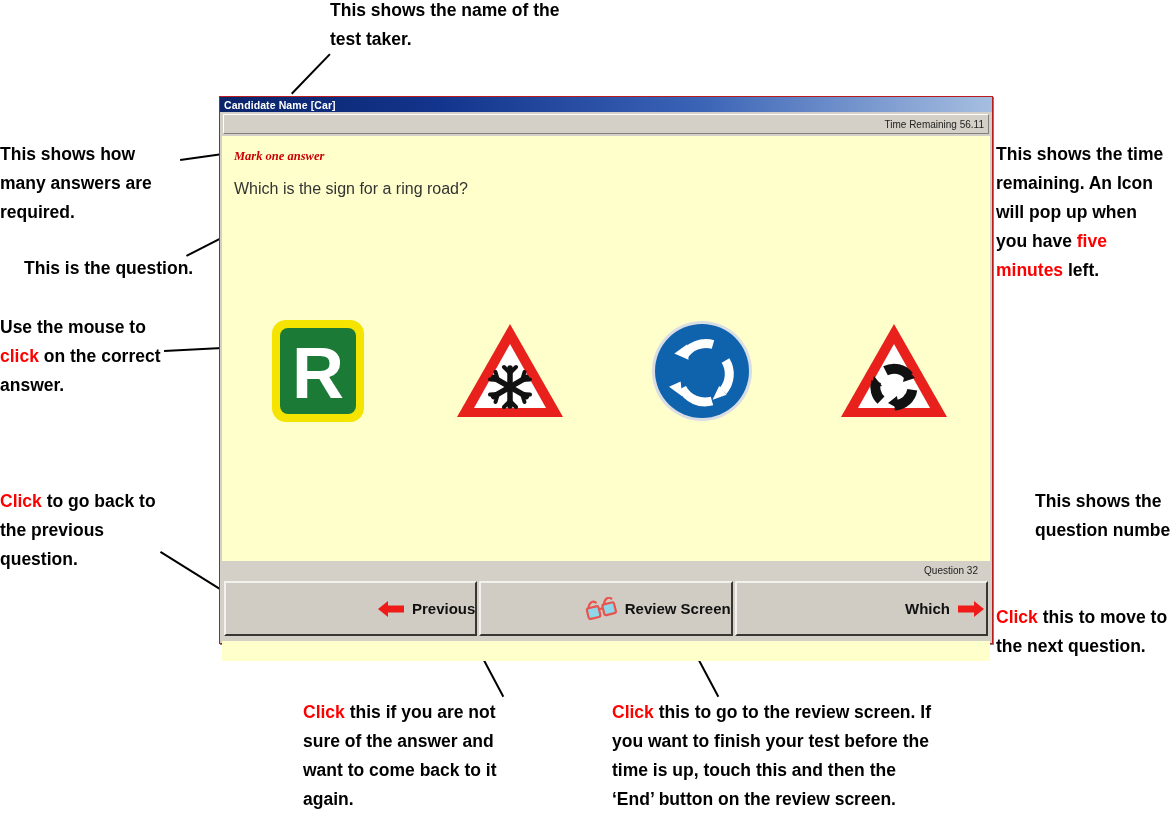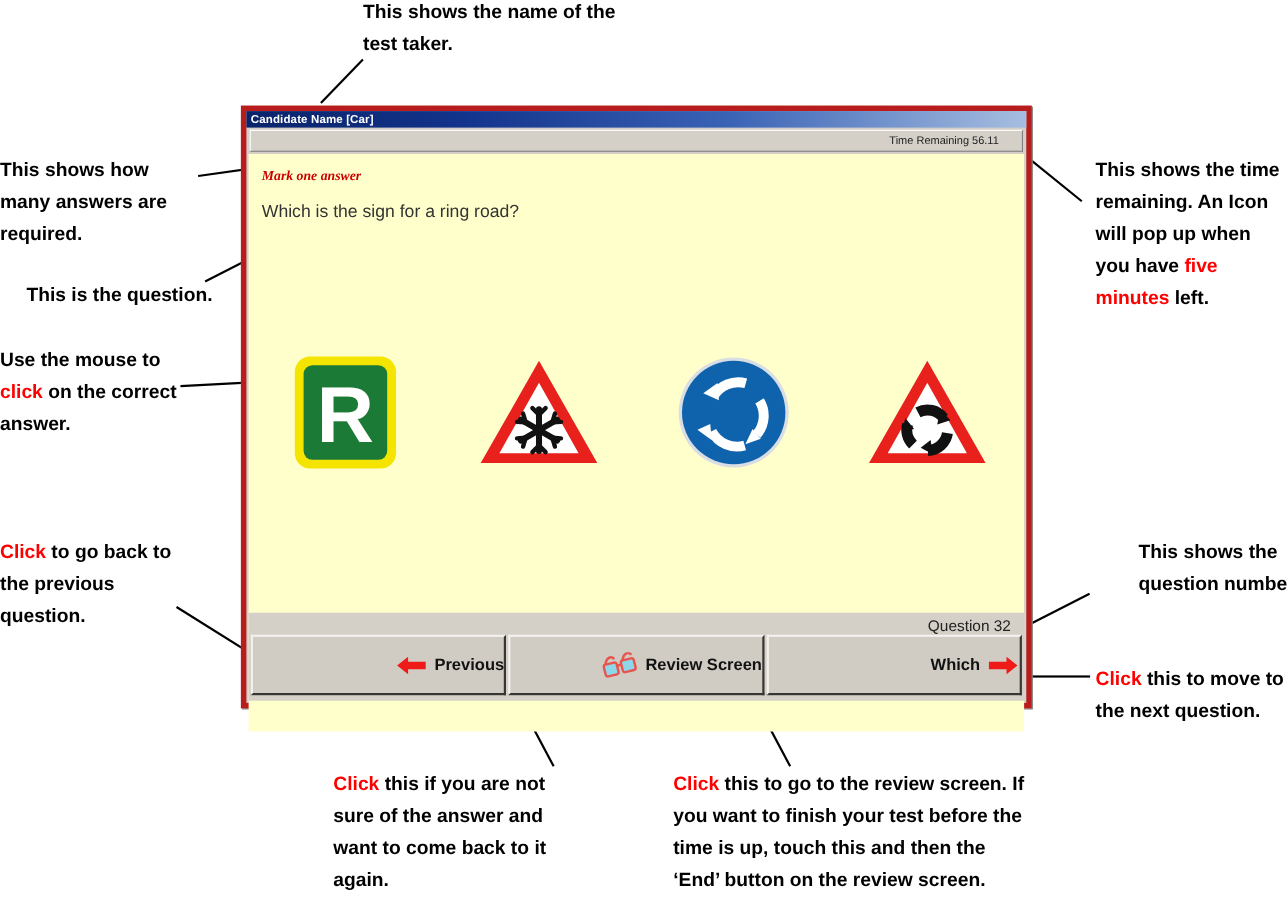--- a/index.html
+++ b/index.html
@@ -9,37 +9,37 @@
     -webkit-font-smoothing:antialiased;
   }
   .ann{position:absolute;font-weight:bold;font-size:17.5px;line-height:29px;color:#000000;}
   .ann .red{color:#ff0000;}
 
   
   .line{position:absolute;background:#000;transform-origin:0 0;height:1.6px;}
 
   
   #app{
-    position:absolute;left:219px;top:96px;width:719px;height:548px;
-    box-sizing:border-box;border:5px solid #b91c1c;background:#d4d0c8;
+    position:absolute;left:219px;top:96px;width:774px;height:548px;
+    box-sizing:border-box;border:1px solid #b91c1c;background:#d4d0c8;
     box-shadow:1px 1px 0 #808080;
   }
   #titlebar{
     height:15px;
     background:linear-gradient(to right,#0a246a 0%,#13348c 28%,#3a63b6 62%,#a6bee0 100%);
     color:#ffffff;font-size:10.5px;font-weight:bold;
     display:flex;align-items:center;padding-left:4px;letter-spacing:.1px;
     font-family:"Liberation Sans", sans-serif;
   }
   #timebar{
     height:20px;background:#d4d0c8;border:1px solid #ffffff;
     border-right-color:#808080;border-bottom-color:#808080;
     margin:2px 3px 0 3px;
     display:flex;align-items:center;justify-content:flex-end;
-    font-size:10px;color:#222;padding-right:21px;box-sizing:border-box;
+    font-size:10px;color:#222;padding-right:4px;box-sizing:border-box;
   }
   #content{
     position:absolute;left:2px;right:2px;top:39px;height:525px;
     background:#ffffcc;box-sizing:border-box;
   }
   #markone{
     position:absolute;left:12px;top:13px;color:#cc0000;
     font-size:12.5px;font-weight:bold;font-style:italic;
     font-family:"Liberation Serif", serif;
   }
@@ -50,21 +50,21 @@
     position:absolute;left:0;right:0;top:175px;height:120px;
     display:flex;align-items:center;
   }
   .ans{flex:1;display:flex;align-items:center;justify-content:center;cursor:pointer;}
 
   
   #bottombar{
     position:absolute;left:2px;right:2px;bottom:2px;height:80px;
     background:#d4d0c8;box-sizing:border-box;
   }
-  #qnum{position:absolute;right:12px;top:4px;font-size:14px;color:#222;text-align:center;}
+  #qnum{position:absolute;right:12px;top:4px;font-size:10px;color:#222;text-align:center;}
   #btnrow{
     position:absolute;left:2px;right:2px;top:20px;height:55px;
     display:flex;gap:2px;
   }
   .btn{
     flex:1;background:#d0ccc4;
     border:2px outset #e8e5df;
     border-top-color:#f3f1ed;border-left-color:#f3f1ed;
     border-right-color:#8c8881;border-bottom-color:#8c8881;
     display:flex;align-items:center;justify-content:flex-end;gap:6px;

